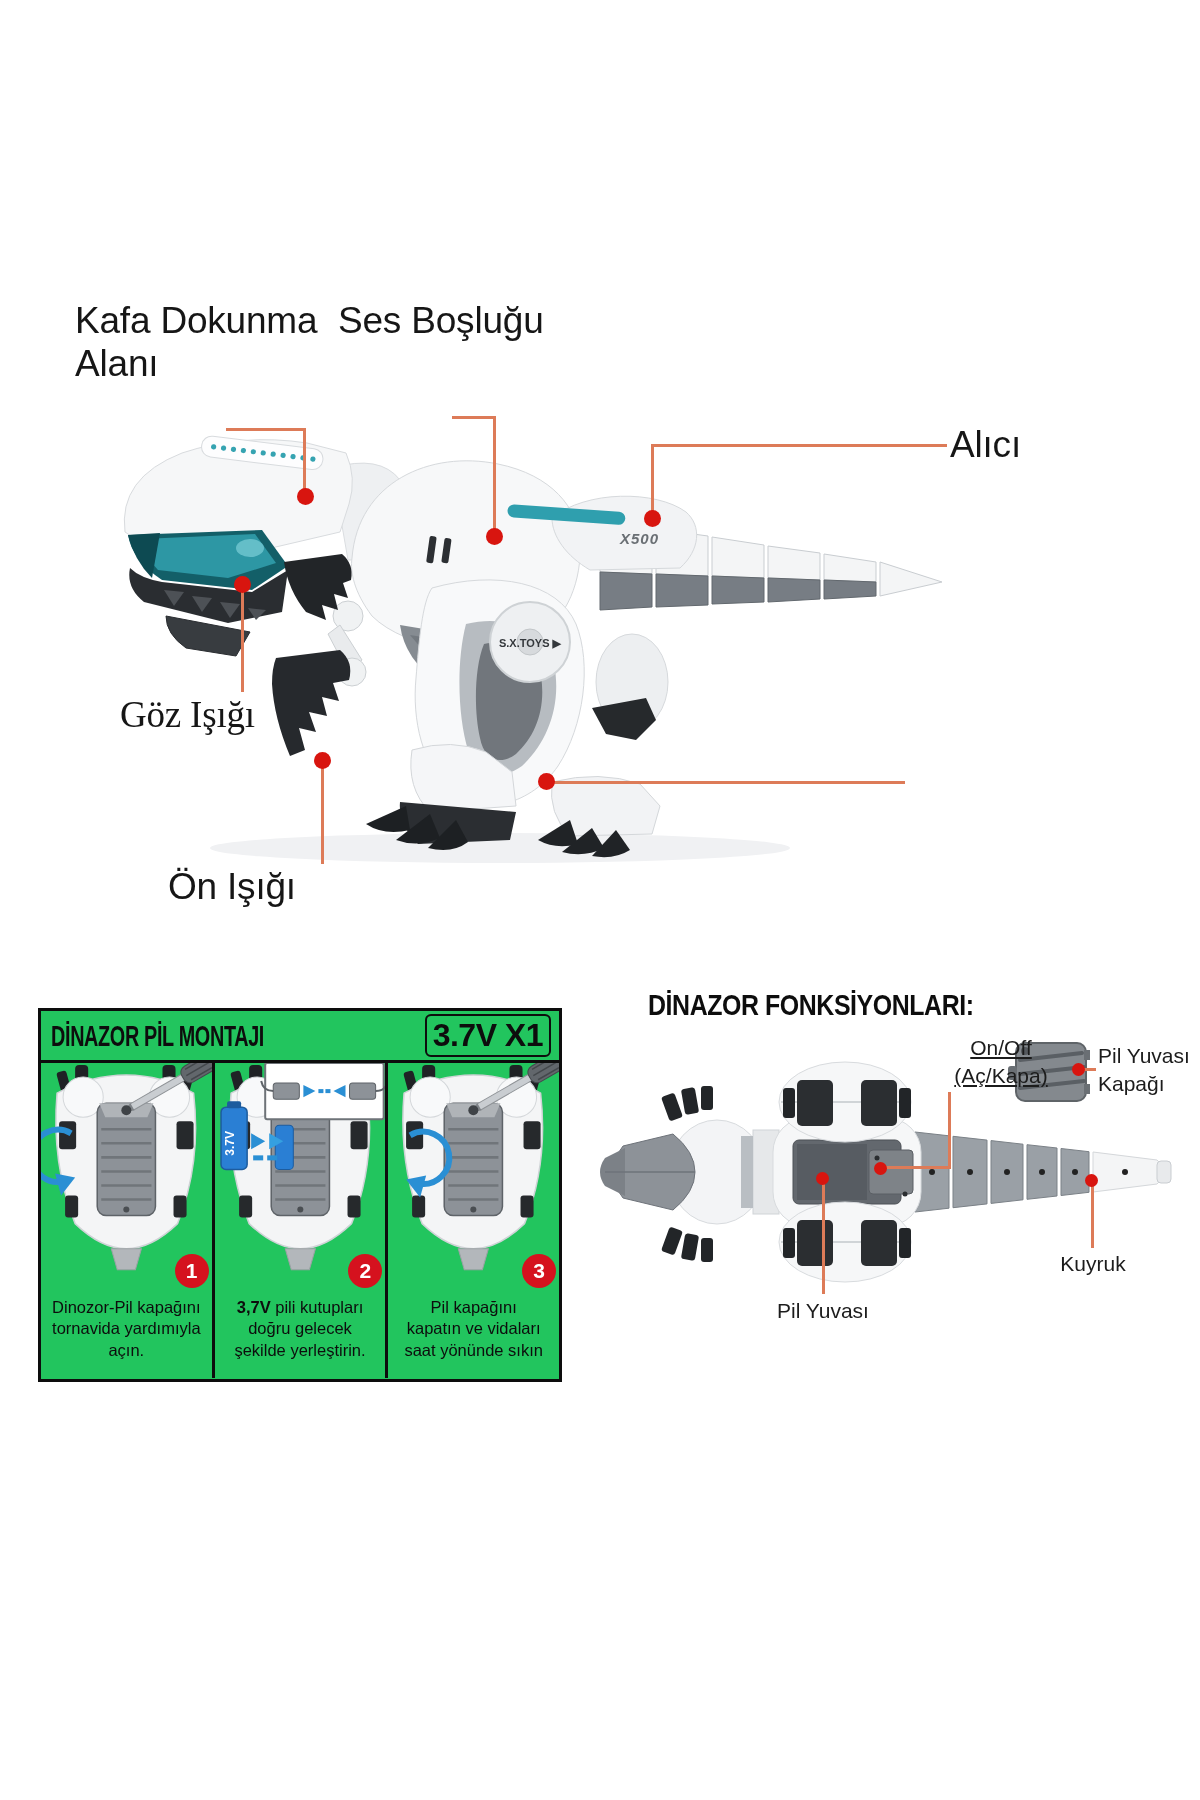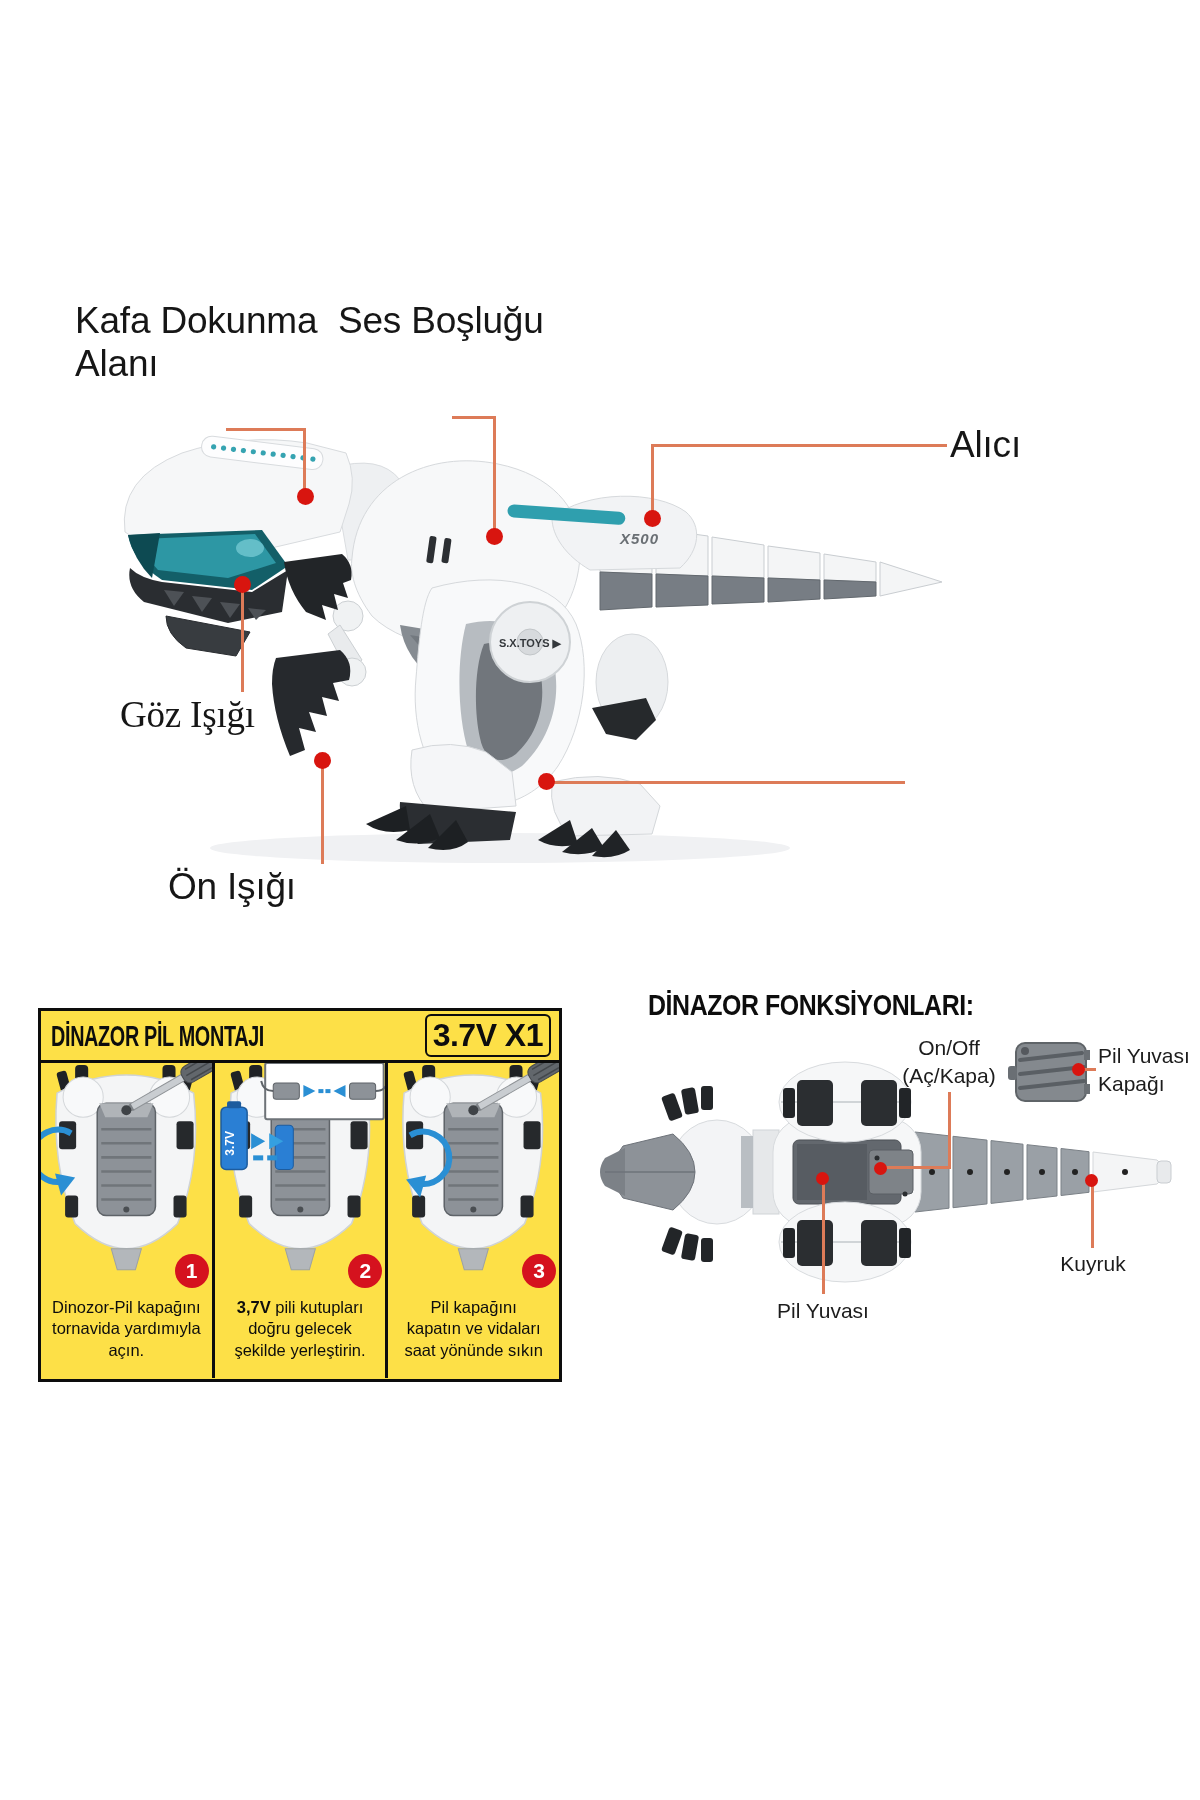--- a/index.html
+++ b/index.html
@@ -11,21 +11,21 @@
   .slbl { position:absolute; font-size:21px; color:#1c1c1c; line-height:1.33; }
   .lh { position:absolute; height:3px; background:#dd7b58; }
   .lv { position:absolute; width:3px; background:#dd7b58; }
   .dot17 { position:absolute; width:17px; height:17px; border-radius:50%; background:#d8150f; }
   .dot13 { position:absolute; width:13px; height:13px; border-radius:50%; background:#d8150f; }
   .abs-svg { position:absolute; }
 
   
   #battery-box {
     position:absolute; left:38px; top:1008px; width:524px; height:374px;
-    border:3.5px solid #0d0d0d; box-sizing:border-box; background:#fde047;
+    border:3.5px solid #0d0d0d; box-sizing:border-box; background:#22c55e;
   }
   #battery-title-row {
     height:52px; border-bottom:3.5px solid #0d0d0d; display:flex;
     align-items:center; justify-content:space-between; padding:0 8px 0 10px; box-sizing:border-box;
   }
   #battery-title {
     font-weight:bold; font-size:30px; color:#0d0d0d; white-space:nowrap;
     transform:scaleX(0.66); transform-origin:left center; letter-spacing:-0.5px;
   }
   #battery-spec {
@@ -351,21 +351,21 @@
       <rect x="354" y="28" width="12" height="30" rx="3" fill="#222528"></rect>
       <ellipse cx="300" cy="182" rx="66" ry="40" fill="#f6f7f8" stroke="#d8dbde"></ellipse>
       <path d="M236,182 L364,182" stroke="#d0d4d7" stroke-width="2"></path>
       <rect x="252" y="160" width="36" height="46" rx="5" fill="#2b2e31"></rect>
       <rect x="316" y="160" width="36" height="46" rx="5" fill="#2b2e31"></rect>
       <rect x="238" y="168" width="12" height="30" rx="3" fill="#222528"></rect>
       <rect x="354" y="168" width="12" height="30" rx="3" fill="#222528"></rect>
     </g>
   </svg>
 
-  <div class="slbl center" style="left:893px; top:1034px; width:112px;">
+  <div class="slbl center" style="left:945px; top:1034px; width:112px;text-decoration:underline;">
     <span class="blk">On/Off</span>
     <span class="blk">(Aç/Kapa)</span>
   </div>
   <div class="lv" style="left:948px; top:1092px; height:76px;"></div>
   <div class="lh" style="left:881px; top:1166px; width:70px;"></div>
   <div class="dot13" style="left:874px; top:1162px;"></div>
 
   <div class="slbl" style="left:1098px; top:1042px; width:120px;">
     <span class="blk">Pil Yuvası</span>
     <span class="blk">Kapağı</span>

